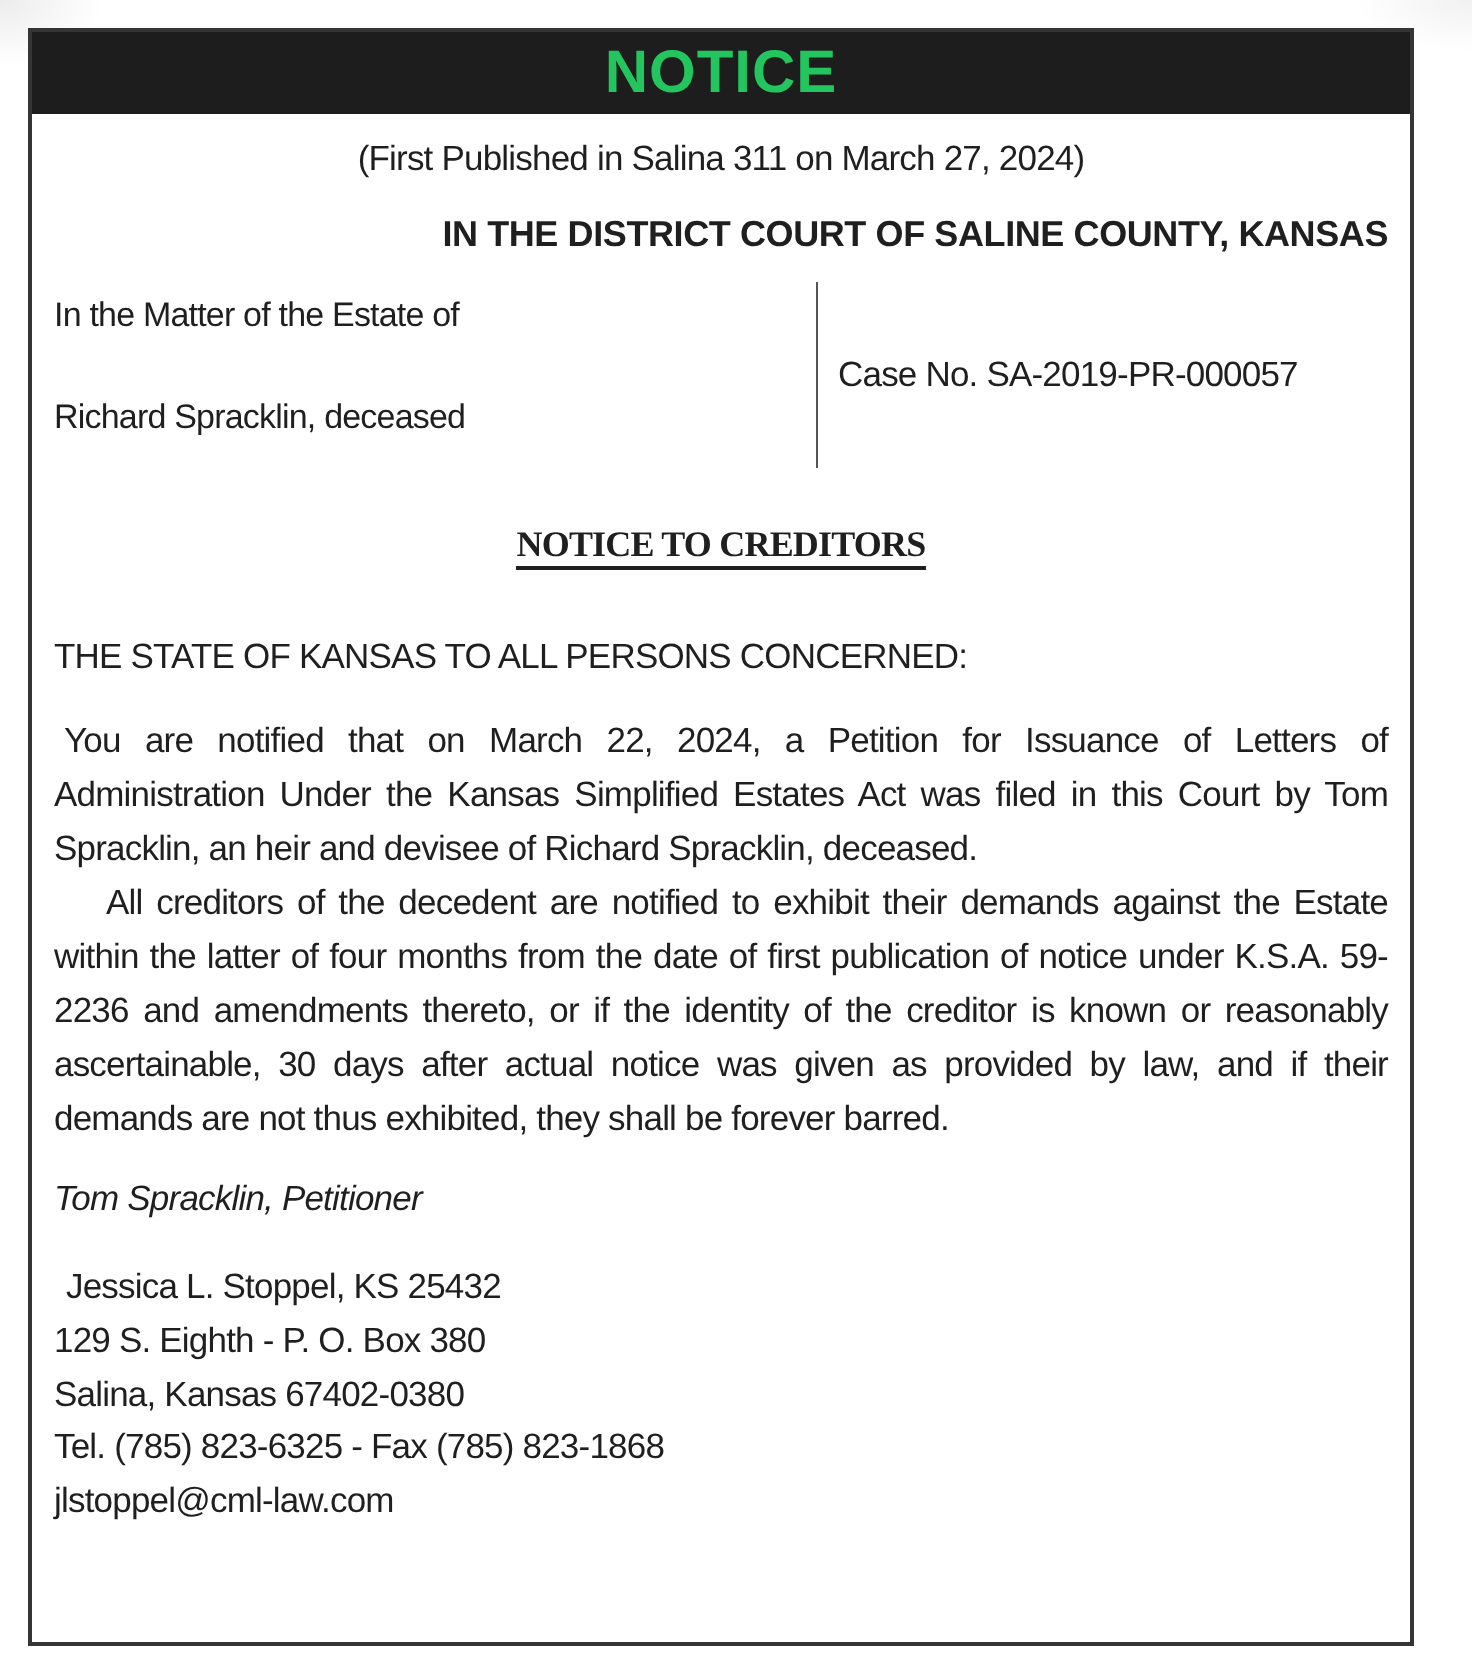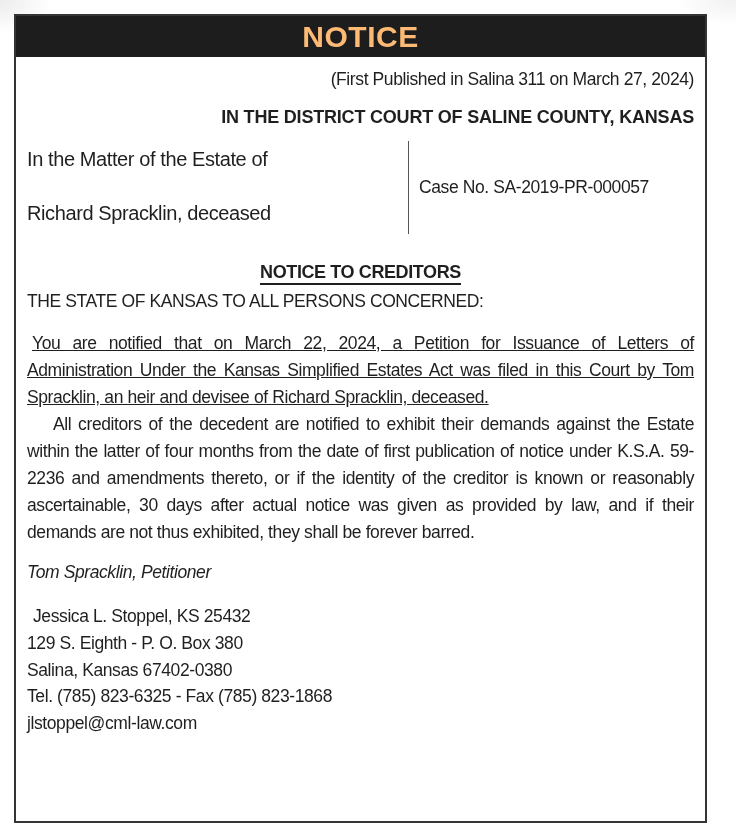--- a/index.html
+++ b/index.html
@@ -37,84 +37,85 @@
     letter-spacing: -0.4px;
   }
   .bar {
     height: 41px;
     background: #1d1d1d;
     display: flex;
     align-items: center;
     justify-content: center;
   }
   .bar .title {
-    color: #fdba74;
+    color: #22c55e;
     font-size: 30px;
     font-weight: 700;
     letter-spacing: 0.5px;
   }
   .content {
     padding: 0 11px;
   }
   p { margin: 0; }
   .pub {
     margin-top: 12px;
-    text-align: right;
+    text-align: center;
     font-size: 17.5px;
   }
   .court {
     margin-top: 17px;
     text-align: right;
     font-size: 18px;
     font-weight: 700;
     letter-spacing: -0.2px;
   }
   .caption {
     display: flex;
     margin-top: 13px;
     min-height: 93px;
   }
   .cap-left {
     flex: 0 0 381px;
     padding-top: 7px;
-    font-size: 20px;
+    font-size: 17px;
   }
   .cap-left .line2 { margin-top: 31px; }
   .cap-divider {
     width: 0;
     border-left: 1px solid #555555;
     height: 93px;
   }
   .cap-right {
     flex: 1;
     display: flex;
     align-items: center;
     padding-left: 10px;
     font-size: 17.5px;
   }
   .sec-head {
     margin-top: 28px;
     text-align: center;
     font-size: 18px;
     font-weight: 700;
+    font-family: Liberation Serif, serif;
   }
   .sec-head .ul {
     border-bottom: 2px solid #1f1f1f;
     padding-bottom: 1px;
   }
   .salut {
-    margin-top: 8px;
+    margin-top: 35px;
     font-size: 17.5px;
   }
   .body-p {
     font-size: 17.5px;
     line-height: 27px;
     text-align: justify;
   }
-  .p1 { margin-top: 18px; text-indent: 5px; text-decoration: underline; }
+  .p1 { margin-top: 18px; text-indent: 5px; }
   .p2 { text-indent: 26px; }
   .sig {
     margin-top: 16px;
     text-align: left;
     font-size: 17.5px;
     font-style: italic;
   }
   .atty {
     margin-top: 20px;
     font-size: 17.5px;

